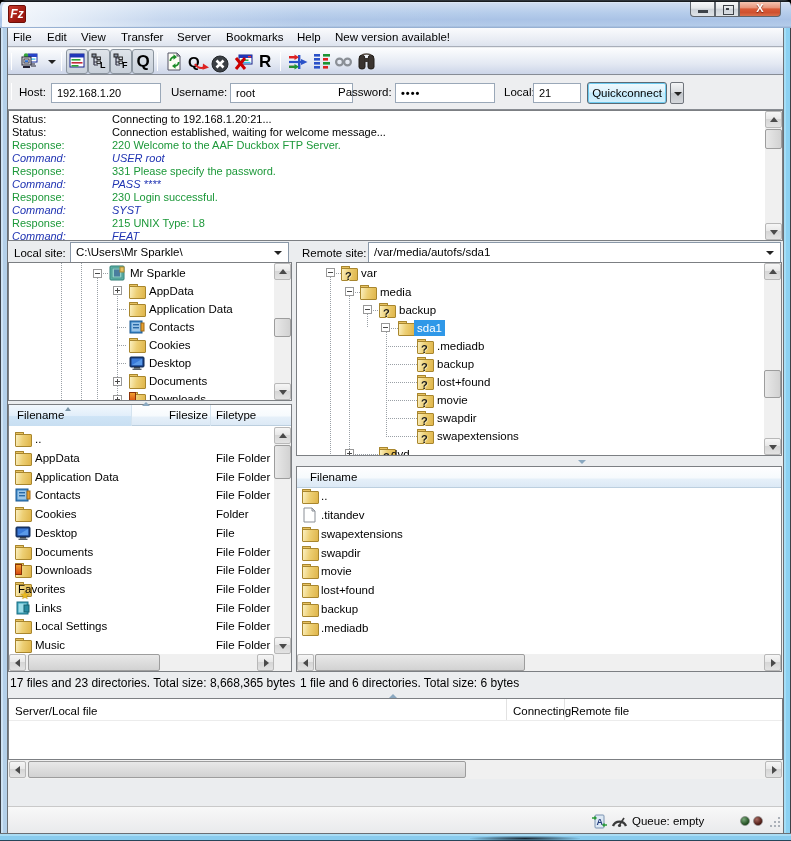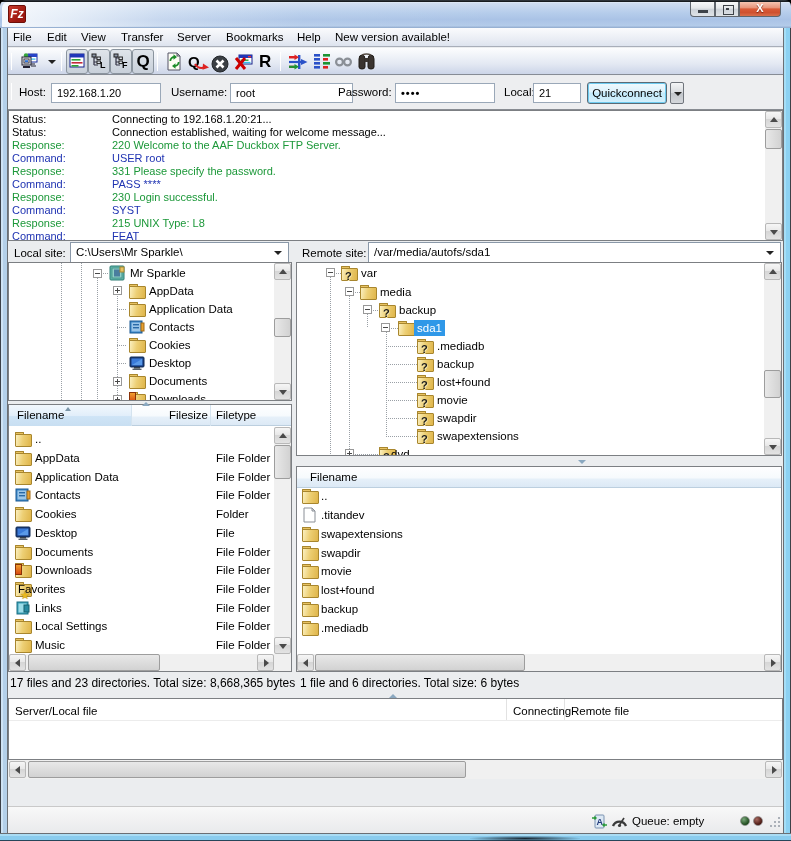--- a/index.html
+++ b/index.html
@@ -50,21 +50,21 @@
 #qcdrop { position:absolute; left:662px; top:6px; width:14px; height:22px; border:1px solid #70757c; border-radius:2px; background:linear-gradient(#f4f5f6,#d8dbdf 48%,#c2c6cb 52%,#d5d8dc); }
 .darr { width:0; height:0; border-left:4px solid transparent; border-right:4px solid transparent; border-top:4px solid #222; position:absolute; }
 
 
 #log { position:absolute; left:8px; top:110px; width:775px; height:131px; background:#fff; border:1px solid #7c7f83; font-size:11px; }
 #log .row { position:absolute; left:3px; height:13px; white-space:pre; }
 #log .lab { position:absolute; left:0; }
 #log .msg { position:absolute; left:100px; }
 .c-status { color:#000; }
 .c-resp { color:#1c9839; }
-.c-cmd { color:#1f33b2; }
+.c-cmd { color:#1f33b2;font-style:italic; }
 
 
 .sitelabel { position:absolute; top:247px; }
 .combo { position:absolute; top:242px; height:21px; background:#fff; border:1px solid #8a98a8; padding:3px 4px 0 5px; }
 .combo .darr { right:6px; top:8px; }
 
 
 .pane { position:absolute; background:#fff; border:1px solid #7c7f83; overflow:hidden; }
 #ltree { left:8px; top:262px; width:284px; height:139px; }
 #rtree { left:296px; top:262px; width:486px; height:194px; }

